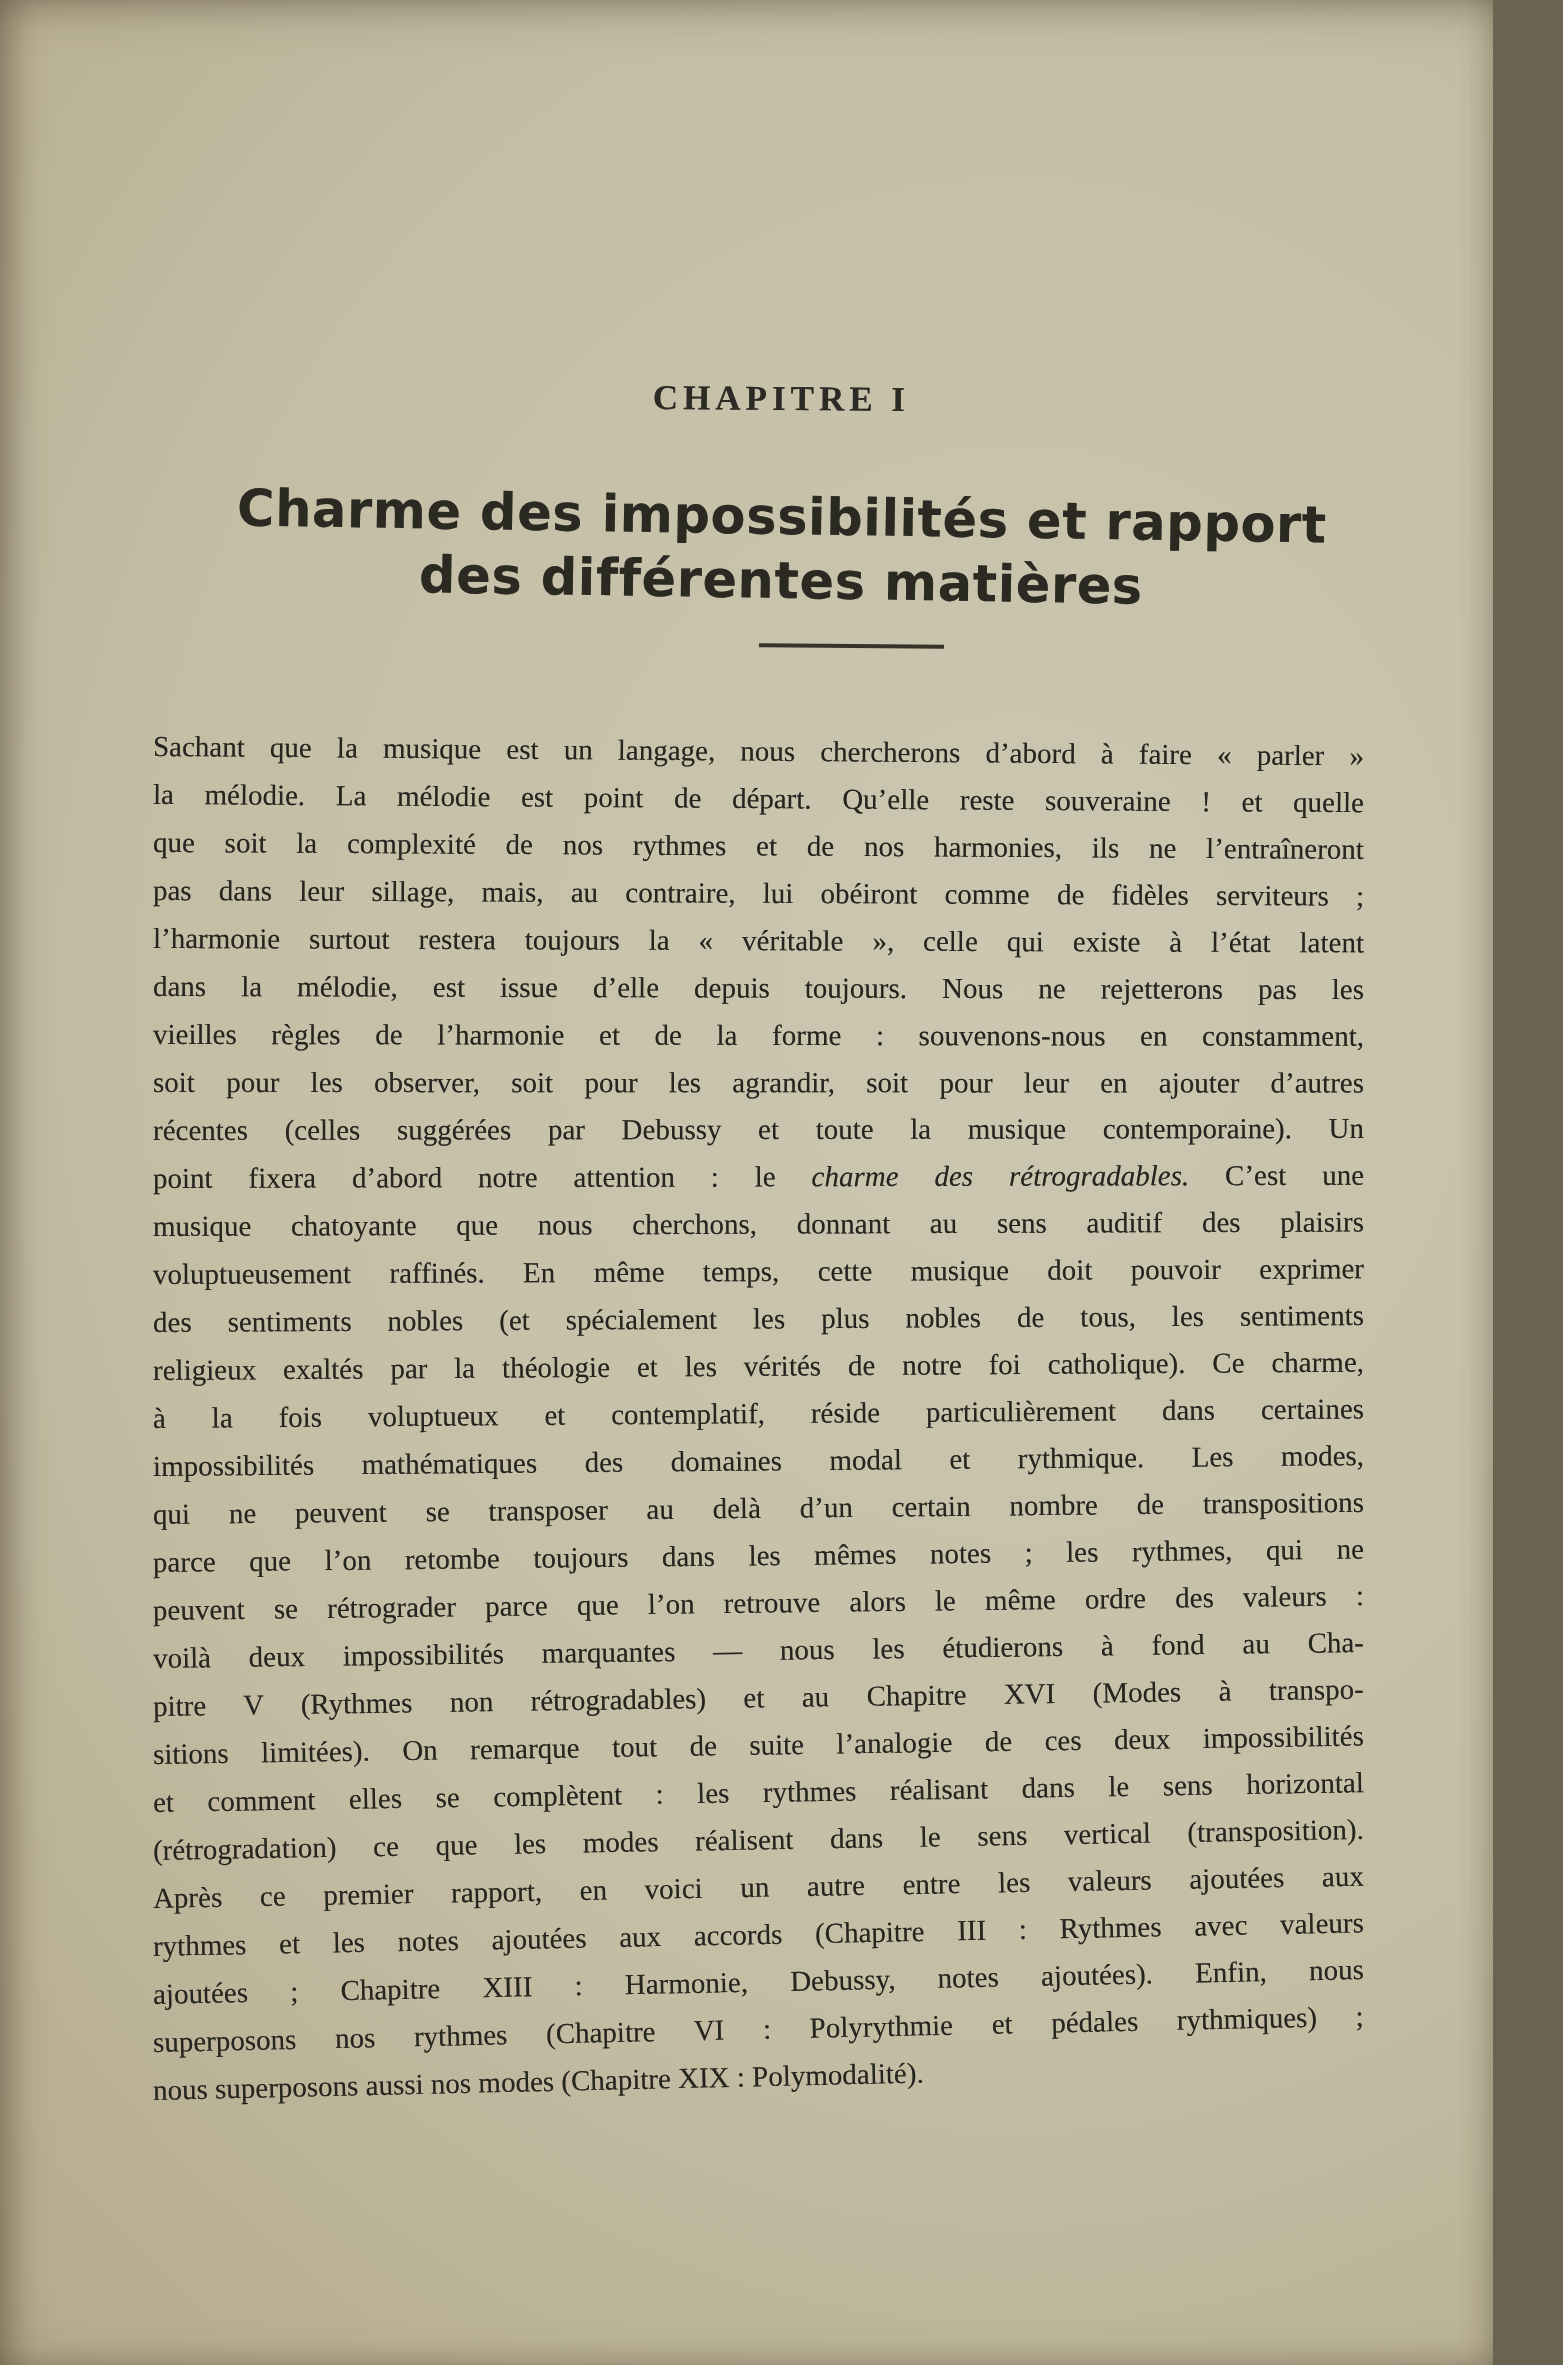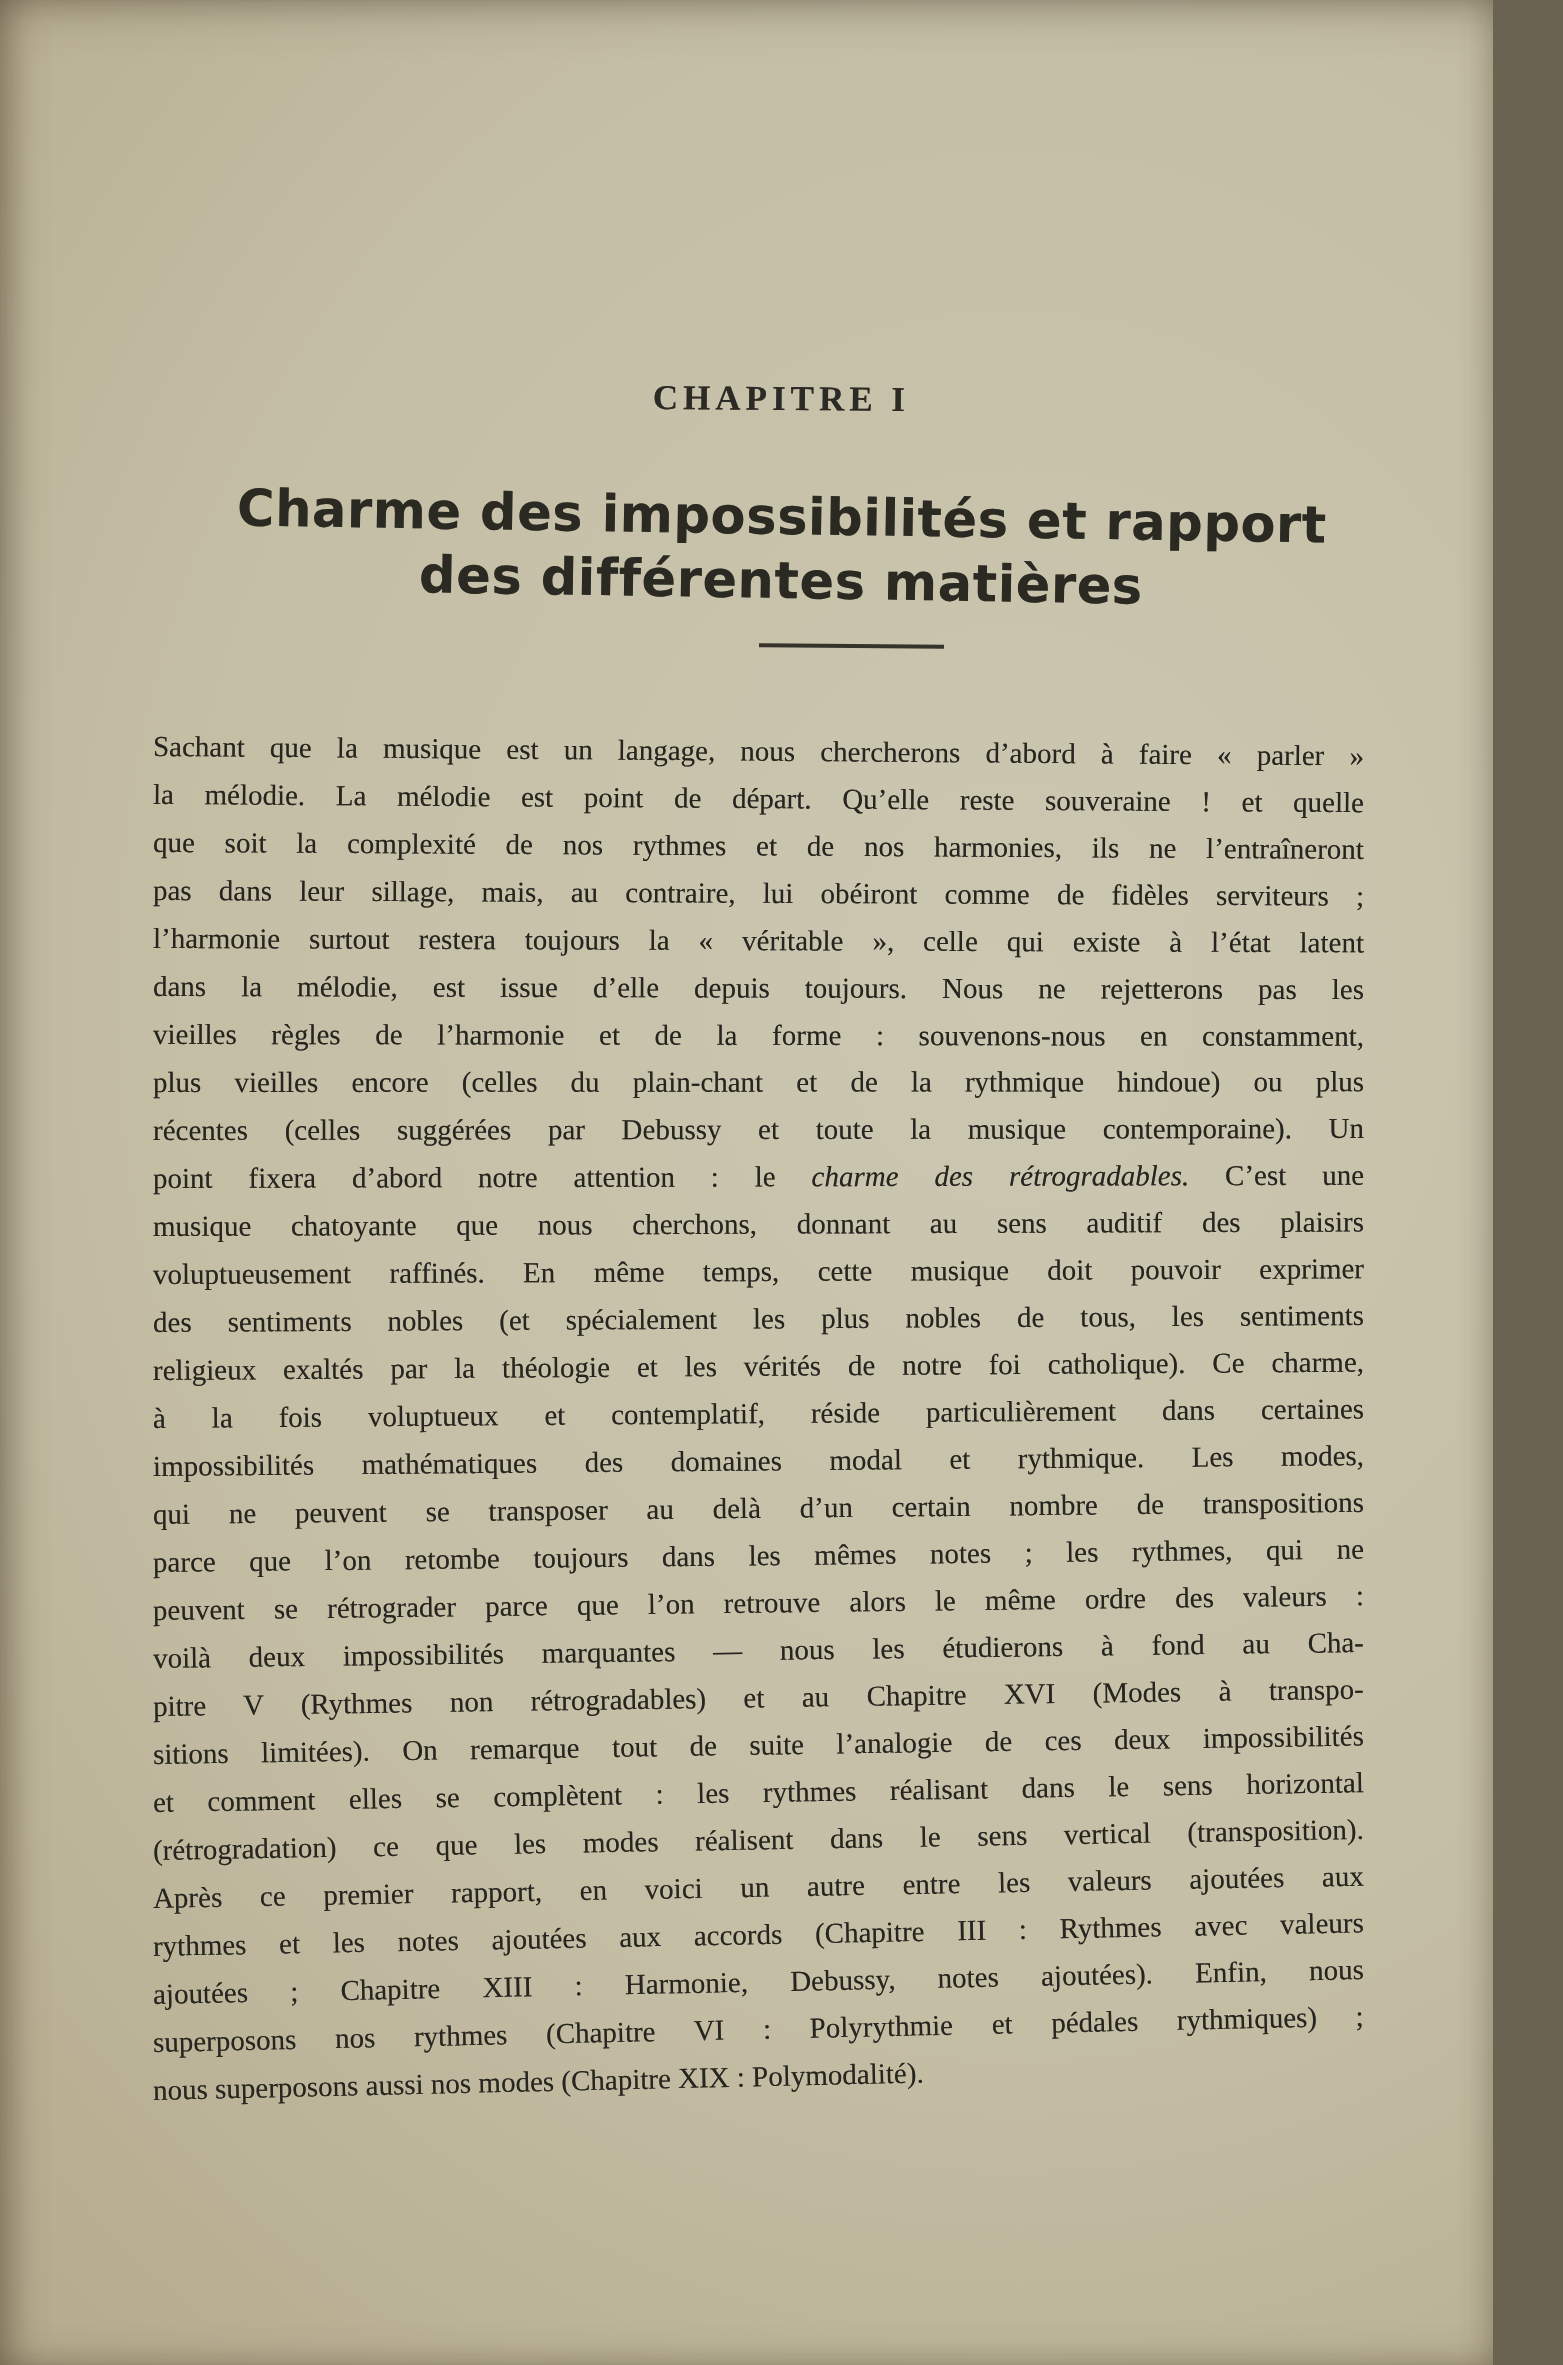--- a/index.html
+++ b/index.html
@@ -73,21 +73,21 @@
   </div>
   <div class="rule"></div>
   <div class="bodytext" id="paragraph">
       <div class="line" style="transform: rotate(0.45deg);"><span>Sachant que la musique est un langage, nous chercherons d’abord à faire « parler »</span></div>
       <div class="line" style="transform: rotate(0.39deg);"><span>la mélodie. La mélodie est point de départ. Qu’elle reste souveraine ! et quelle</span></div>
       <div class="line" style="transform: rotate(0.329deg);"><span>que soit la complexité de nos rythmes et de nos harmonies, ils ne l’entraîneront</span></div>
       <div class="line" style="transform: rotate(0.269deg);"><span>pas dans leur sillage, mais, au contraire, lui obéiront comme de fidèles serviteurs ;</span></div>
       <div class="line" style="transform: rotate(0.209deg);"><span>l’harmonie surtout restera toujours la « véritable », celle qui existe à l’état latent</span></div>
       <div class="line" style="transform: rotate(0.148deg);"><span>dans la mélodie, est issue d’elle depuis toujours. Nous ne rejetterons pas les</span></div>
       <div class="line" style="transform: rotate(0.088deg);"><span>vieilles règles de l’harmonie et de la forme : souvenons-nous en constamment,</span></div>
-      <div class="line" style="transform: rotate(-0.033deg);"><span>plus vieilles encore (celles du plain-chant et de la rythmique hindoue) ou plus</span></div>
+      <div class="line" style="transform: rotate(0.028deg);"><span>soit pour les observer, soit pour les agrandir, soit pour leur en ajouter d’autres</span></div>
       <div class="line" style="transform: rotate(-0.093deg);"><span>récentes (celles suggérées par Debussy et toute la musique contemporaine). Un</span></div>
       <div class="line" style="transform: rotate(-0.153deg);"><span>point fixera d’abord notre attention : le </span><span class="it">charme des rétrogradables.</span><span> C’est une</span></div>
       <div class="line" style="transform: rotate(-0.214deg);"><span>musique chatoyante que nous cherchons, donnant au sens auditif des plaisirs</span></div>
       <div class="line" style="transform: rotate(-0.274deg);"><span>voluptueusement raffinés. En même temps, cette musique doit pouvoir exprimer</span></div>
       <div class="line" style="transform: rotate(-0.334deg);"><span>des sentiments nobles (et spécialement les plus nobles de tous, les sentiments</span></div>
       <div class="line" style="transform: rotate(-0.395deg);"><span>religieux exaltés par la théologie et les vérités de notre foi catholique). Ce charme,</span></div>
       <div class="line" style="transform: rotate(-0.455deg);"><span>à la fois voluptueux et contemplatif, réside particulièrement dans certaines</span></div>
       <div class="line" style="transform: rotate(-0.516deg);"><span>impossibilités mathématiques des domaines modal et rythmique. Les modes,</span></div>
       <div class="line" style="transform: rotate(-0.576deg);"><span>qui ne peuvent se transposer au delà d’un certain nombre de transpositions</span></div>
       <div class="line" style="transform: rotate(-0.636deg);"><span>parce que l’on retombe toujours dans les mêmes notes ; les rythmes, qui ne</span></div>

